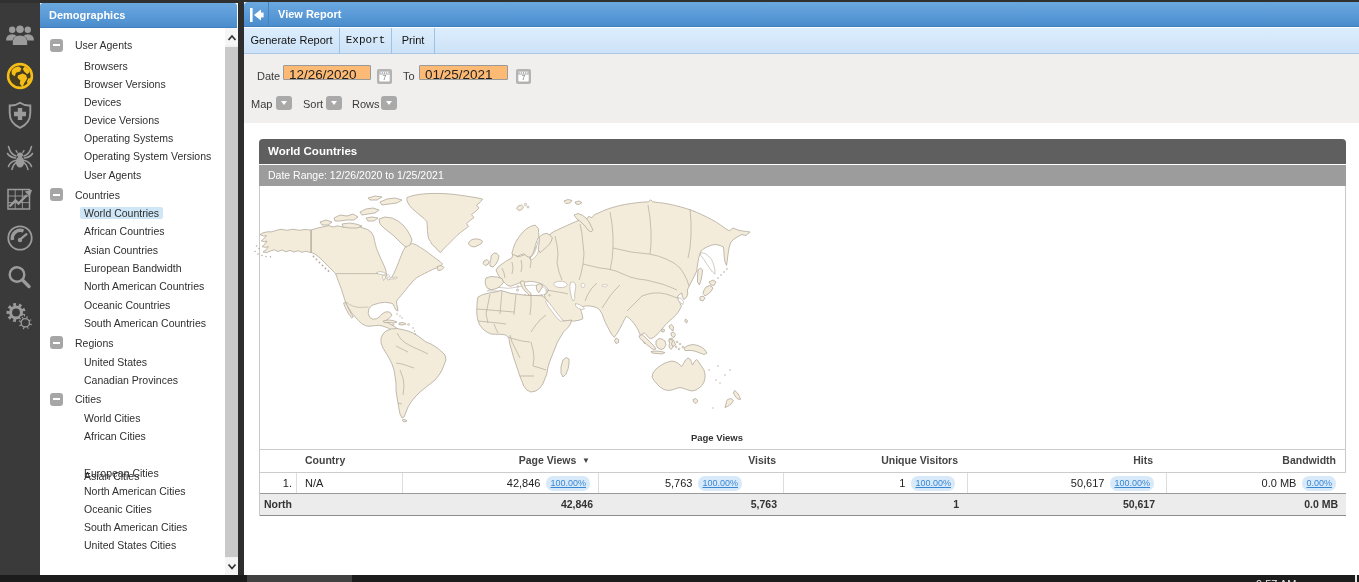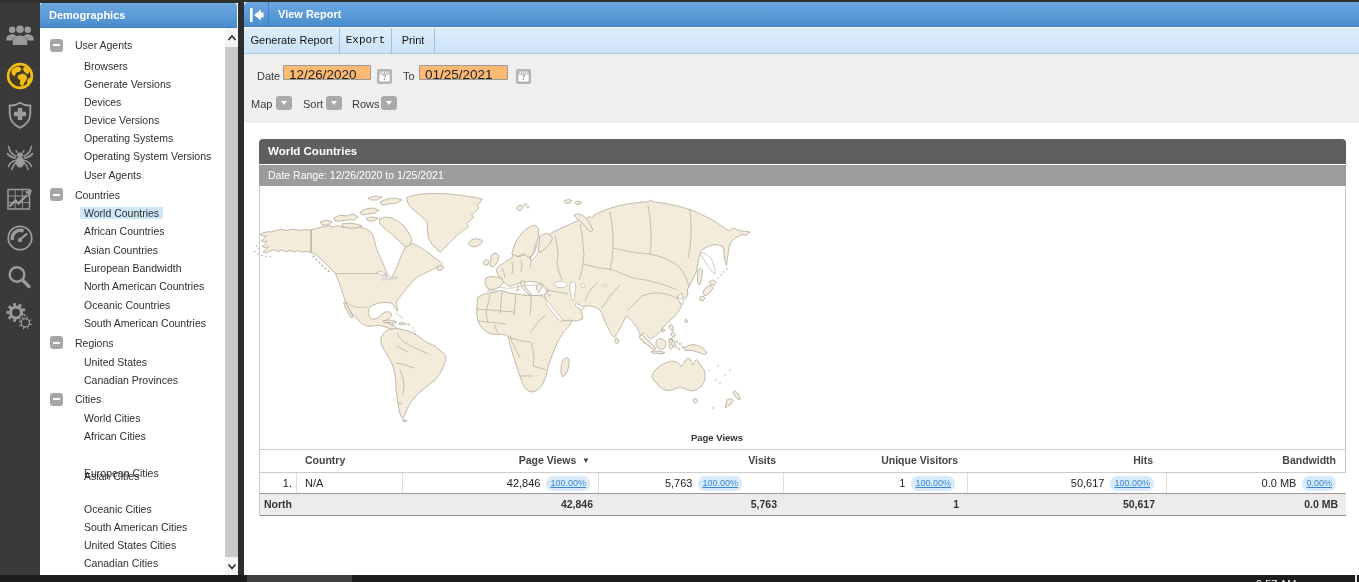--- a/index.html
+++ b/index.html
@@ -84,21 +84,21 @@
   <div class="abs" id="tree">
     <div class="abs" id="treehdr">Demographics</div>
     <div class="trow p" style="top:36.4px;">
         <span class="minus"></span>
         <span class="lbl">User Agents</span>
       </div>
     <div class="trow c" style="top:56.5px;">
         <span class="lbl">Browsers</span>
       </div>
     <div class="trow c" style="top:74.5px;">
-        <span class="lbl">Generate Versions</span>
+        <span class="lbl">Browser Versions</span>
       </div>
     <div class="trow c" style="top:93px;">
         <span class="lbl">Devices</span>
       </div>
     <div class="trow c" style="top:111px;">
         <span class="lbl">Device Versions</span>
       </div>
     <div class="trow c" style="top:129px;">
         <span class="lbl">Operating Systems</span>
       </div>
@@ -152,31 +152,31 @@
       </div>
     <div class="trow c" style="top:427px;">
         <span class="lbl">African Cities</span>
       </div>
     <div class="trow c" style="top:467px;">
         <span class="lbl">Asian Cities</span>
       </div>
     <div class="trow c" style="top:463.5px;">
         <span class="lbl">European Cities</span>
       </div>
+    <div class="trow c" style="top:481.5px;">
+        <span class="lbl">North American Cities</span>
+      </div>
     <div class="trow c" style="top:499.5px;">
         <span class="lbl">Oceanic Cities</span>
       </div>
     <div class="trow c" style="top:517.5px;">
         <span class="lbl">South American Cities</span>
       </div>
     <div class="trow c" style="top:535.5px;">
         <span class="lbl">United States Cities</span>
-      </div>
-    <div class="trow c" style="top:553.5px;">
-        <span class="lbl">Canadian Cities</span>
       </div>
     <div class="abs" id="sbar">
       <div class="thumb"></div>
     </div>
     <div class="sarrow" style="left:185px; top:28px;"><svg width="14" height="17">
           <path d="M3.5,12 L7,8 L10.5,12" stroke="#333" stroke-width="1.7" fill="none"></path>
         </svg></div>
     <div class="sarrow" style="left:185px; top:558px;"><svg width="14" height="17">
           <path d="M3.5,6.5 L7,10.5 L10.5,6.5" stroke="#333" stroke-width="1.7" fill="none"></path>
         </svg></div>

